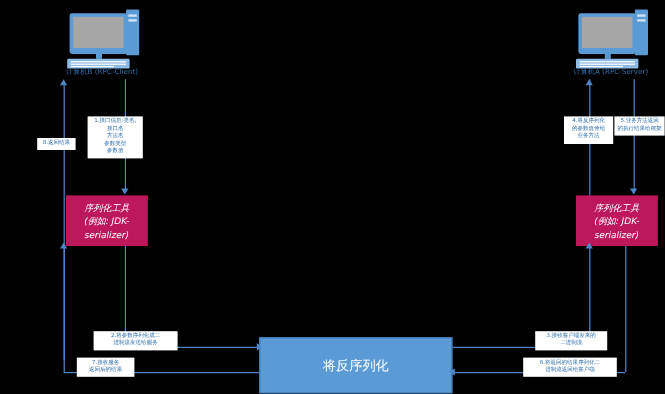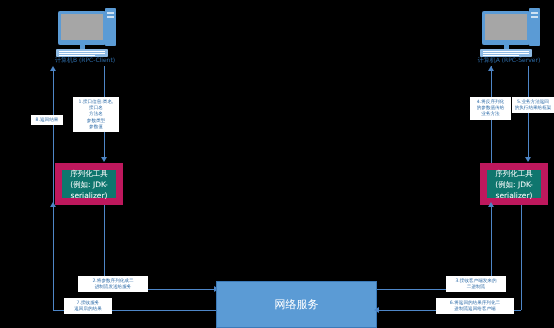--- a/index.html
+++ b/index.html
@@ -36,24 +36,24 @@
     position:absolute;background:#ffffff;color:#2E6CA8;
     font-size:4.6px;line-height:6.2px;text-align:center;
     padding:2px 2px;box-sizing:border-box;white-space:pre-line;
     letter-spacing:0px;
   }
   .machine-label{
     position:absolute;color:#2E6CA8;font-size:6px;
     text-align:center;white-space:nowrap;
   }
   .serbox{
-    position:absolute;background:#0f766e;border:7px solid #be185d;
+    position:absolute;background:#be185d;border:5px solid #be185d;
     color:#ffffff;font-size:7.5px;line-height:11px;text-align:center;
     display:flex;align-items:center;justify-content:center;
-    box-sizing:border-box;white-space:pre-line;
+    box-sizing:border-box;white-space:pre-line;font-style:italic;
   }
   .netbox{
     position:absolute;background:#5B9BD5;border:1px solid #3C7AB8;
     color:#ffffff;font-size:11px;text-align:center;
     display:flex;align-items:center;justify-content:center;
     box-sizing:border-box;
   }
 </style>
 </head>
 <body>
@@ -102,21 +102,21 @@
 
   <div class="hline" style="left:53px;top:310px;width:164px;"></div>
   <div class="vline" style="left:53px;top:205px;height:105px;"></div>
   <div class="arrow-up" style="left:50px;top:202px;"></div>
 
   <div class="note" style="left:78px;top:276px;width:70px;">2.将参数序列化成二
 进制流发送给服务</div>
   <div class="note" style="left:64px;top:298px;width:48px;">7.接收服务
 返回后的结果</div>
 
-  <div class="netbox" style="left:216px;top:281px;width:161px;height:47px;">网络服务</div>
+  <div class="netbox" style="left:216px;top:281px;width:161px;height:47px;">将反序列化</div>
 
   <div class="computer" style="left:478px;top:8px;">
     <div class="comp-tower">
       <div class="slot" style="top:4px;"></div>
       <div class="slot" style="top:8px;"></div>
     </div>
     <div class="comp-monitor">
       <div class="comp-screen"></div>
     </div>
     <div class="comp-neck"></div>

